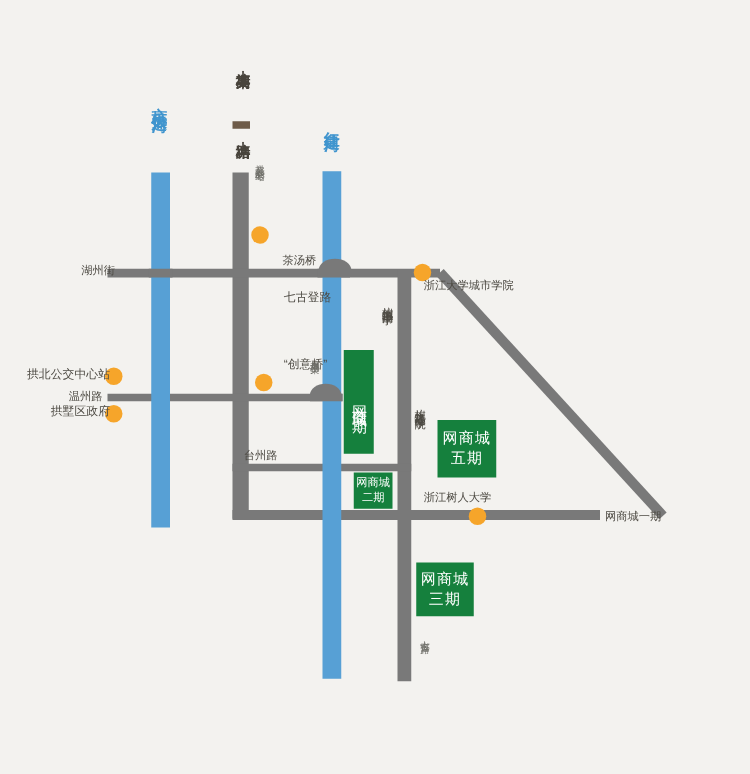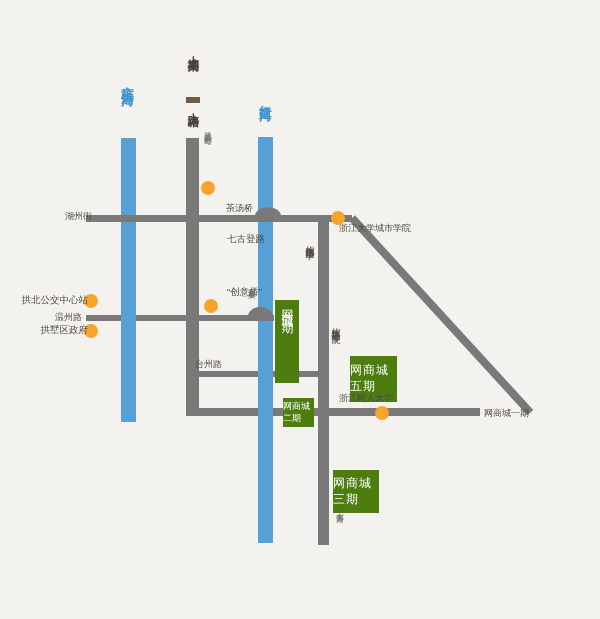--- a/index.html
+++ b/index.html
@@ -12,23 +12,23 @@
   .map { position:relative; width:600px; height:619px; background:#f3f2ef; }
 
   
   .road  { position:absolute; background:#797979; z-index:2; }
   .river { position:absolute; background:#57a0d5; z-index:3; }
   .patch { position:absolute; background:#797979; z-index:4; }
   .cap   { position:absolute; background:#797979; z-index:4;
            border-radius:50% 50% 0 0 / 100% 100% 0 0; }
   .dot   { position:absolute; width:14px; height:14px; border-radius:50%;
            background:#f6a52a; z-index:6; }
-  .site  { position:absolute; background:#4d7c0f; color:#fff; z-index:5;
-           display:flex; align-items:flex-start; justify-content:center;
-           text-align:center;margin-top:20px; }
+  .site  { position:absolute; background:#15803d; color:#fff; z-index:5;
+           display:flex; align-items:center; justify-content:center;
+           text-align:center; }
 
   
   .lbl { position:absolute; color:#4d4a43; font-size:9.5px; line-height:1.1;
          white-space:nowrap; z-index:7; }
   .lbl.sm { font-size:9px; }
   .vt  { position:absolute; writing-mode:vertical-rl; text-orientation:upright;
          line-height:1; z-index:7; white-space:nowrap; }
   .riverlbl { color:#4095ce; font-size:12.5px; font-weight:bold; letter-spacing:2px; }
   .roadlbl  { color:#48443c; font-size:11.5px; font-weight:bold; letter-spacing:1px; }
   .tiny     { color:#6e6e68; font-size:7.5px; letter-spacing:1px; }

